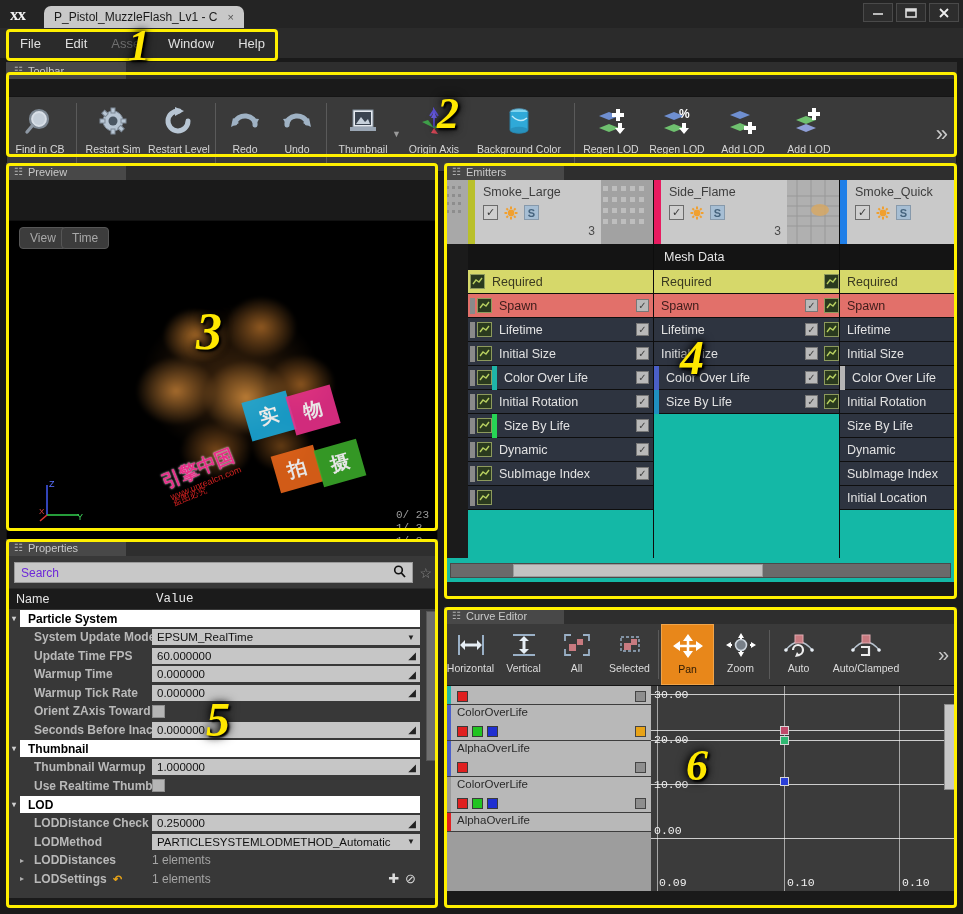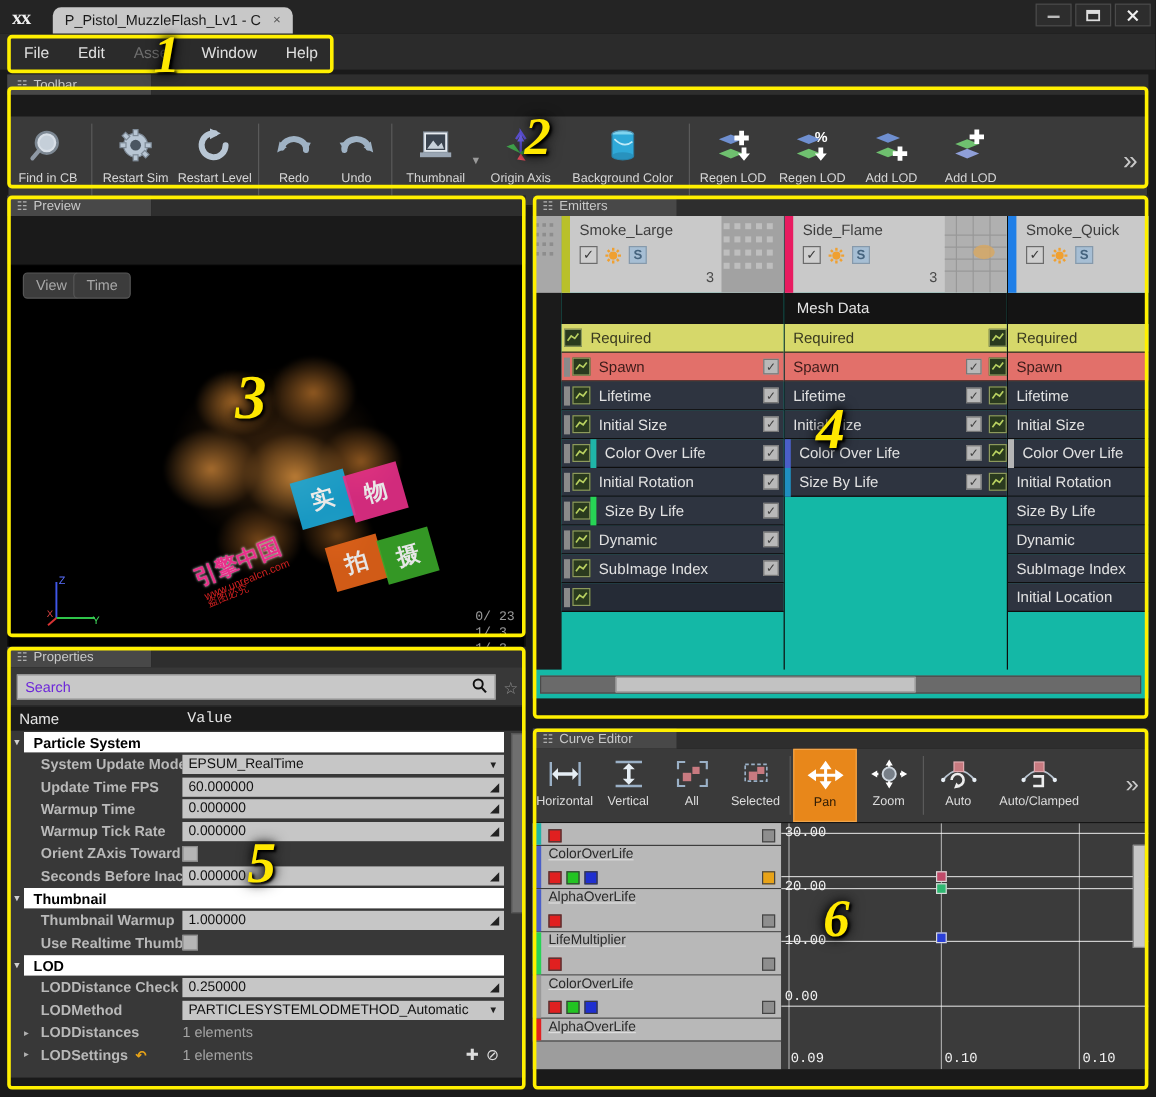--- a/index.html
+++ b/index.html
@@ -247,21 +247,21 @@
   .c-chev { margin-left: auto; display: flex; align-items: center; padding-right: 8px; font-size: 20px; color: #c9c9c9; }
 
   .curve-main { display: flex; height: 205px; }
   .track-list { width: 207px; background: #9d9d9d; }
   .track {
     height: 36px; background: #b8b8b8; border-bottom: 1px solid #3d3d3d;
     display: flex; position: relative;
   }
   .track.half { height: 19px; }
   .tr-bar { width: 7px; flex-shrink: 0; }
-  .tr-inner { flex: 1; padding: 1px 0 0 6px; position: relative; text-decoration: underline; }
+  .tr-inner { flex: 1; padding: 1px 0 0 6px; position: relative; }
   .tr-name { color: #2a2a2a; font-size: 11.5px; }
   .tr-swatches { display: flex; gap: 4px; position: absolute; bottom: 3px; left: 6px; }
   .sw { width: 11px; height: 11px; border: 1px solid #3a3a3a; }
   .tr-toggle {
     position: absolute; right: 5px; bottom: 3px;
     width: 11px; height: 11px; background: #8e8e8e; border: 1px solid #444;
   }
   .graph { flex: 1; background: #3b3b3b; position: relative; overflow: hidden; }
   .gl-v { position: absolute; top: 0; bottom: 0; width: 1px; background: #ffffff; opacity:.55; }
   .gl-h { position: absolute; left: 0; right: 0; height: 1px; background: #ffffff; opacity:.75; }
@@ -1166,30 +1166,20 @@
           <div class="tr-bar" style="background:#4a5fc8"></div>
           <div class="tr-inner">
             <div class="tr-name">AlphaOverLife</div>
             <div class="tr-swatches">
               <span class="sw" style="background:#e02020"></span>
             </div>
             <div class="tr-toggle"></div>
           </div>
         </div>
         <div class="track">
-          <div class="tr-bar" style="background:#27d455"></div>
-          <div class="tr-inner">
-            <div class="tr-name">LifeMultiplier</div>
-            <div class="tr-swatches">
-              <span class="sw" style="background:#e02020"></span>
-            </div>
-            <div class="tr-toggle"></div>
-          </div>
-        </div>
-        <div class="track">
           <div class="tr-bar" style="background:#9a9a9a"></div>
           <div class="tr-inner">
             <div class="tr-name">ColorOverLife</div>
             <div class="tr-swatches">
               <span class="sw" style="background:#e02020"></span>
               <span class="sw" style="background:#22c422"></span>
               <span class="sw" style="background:#1f2fd0"></span>
             </div>
             <div class="tr-toggle"></div>
           </div>

